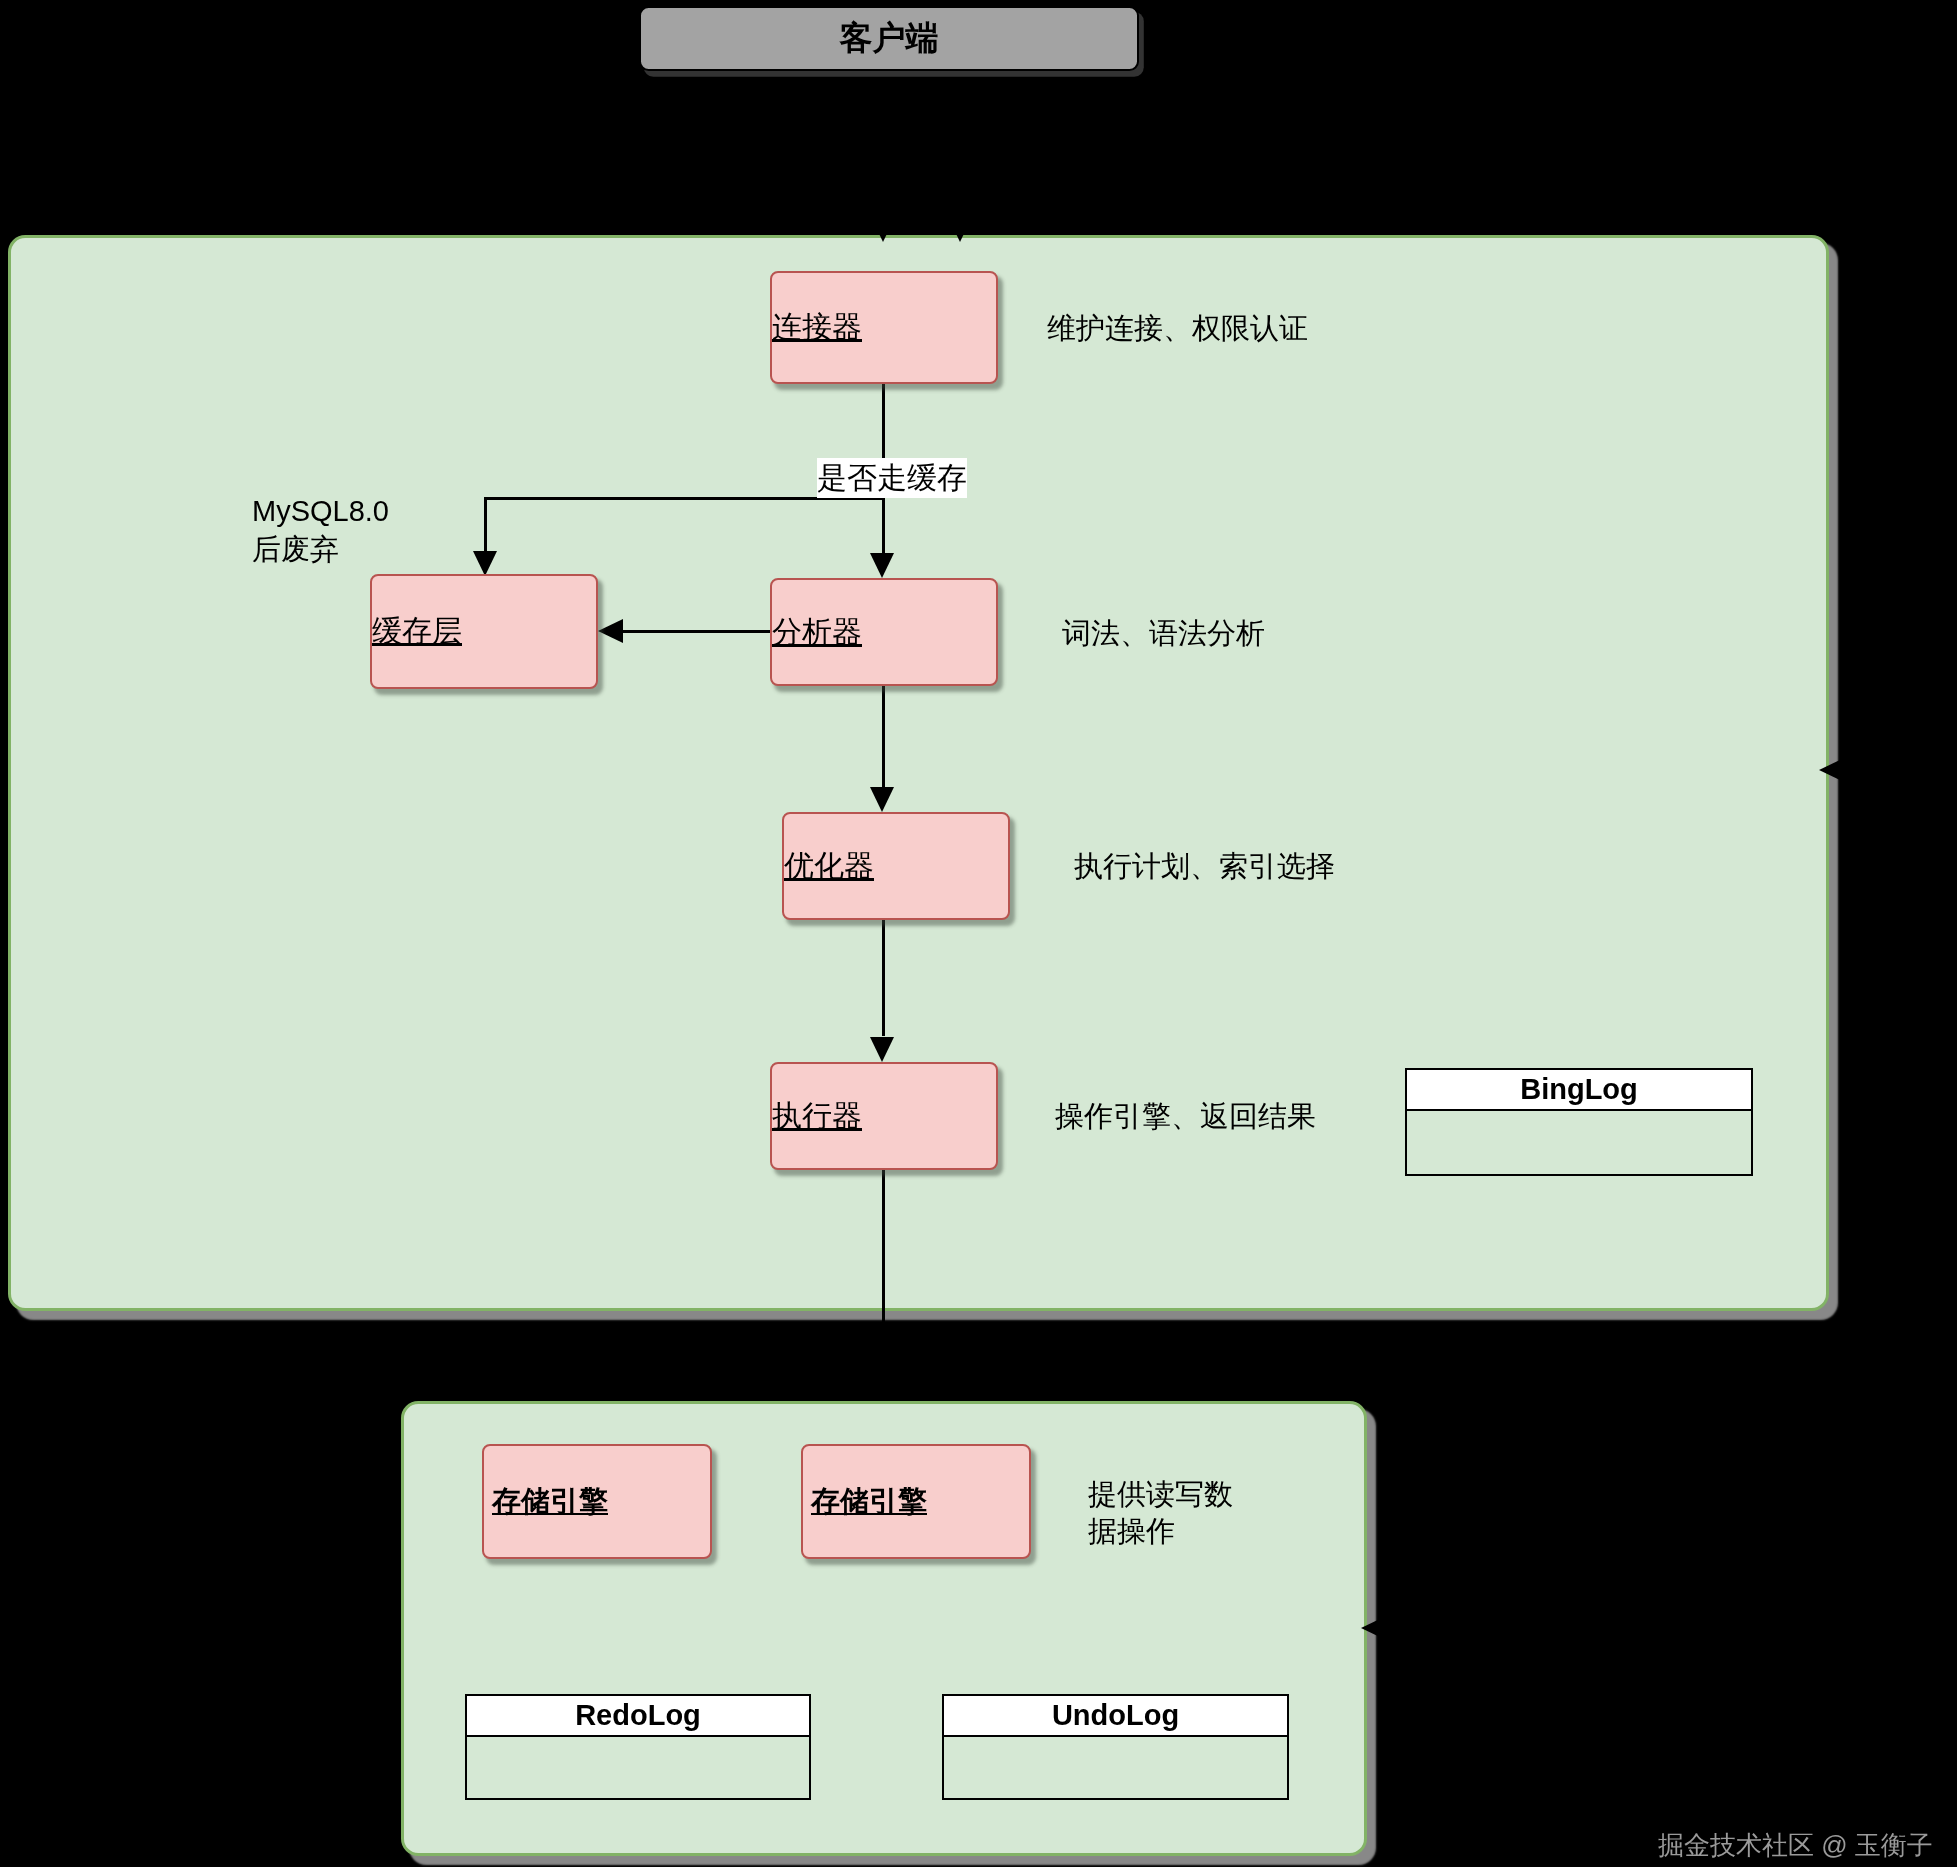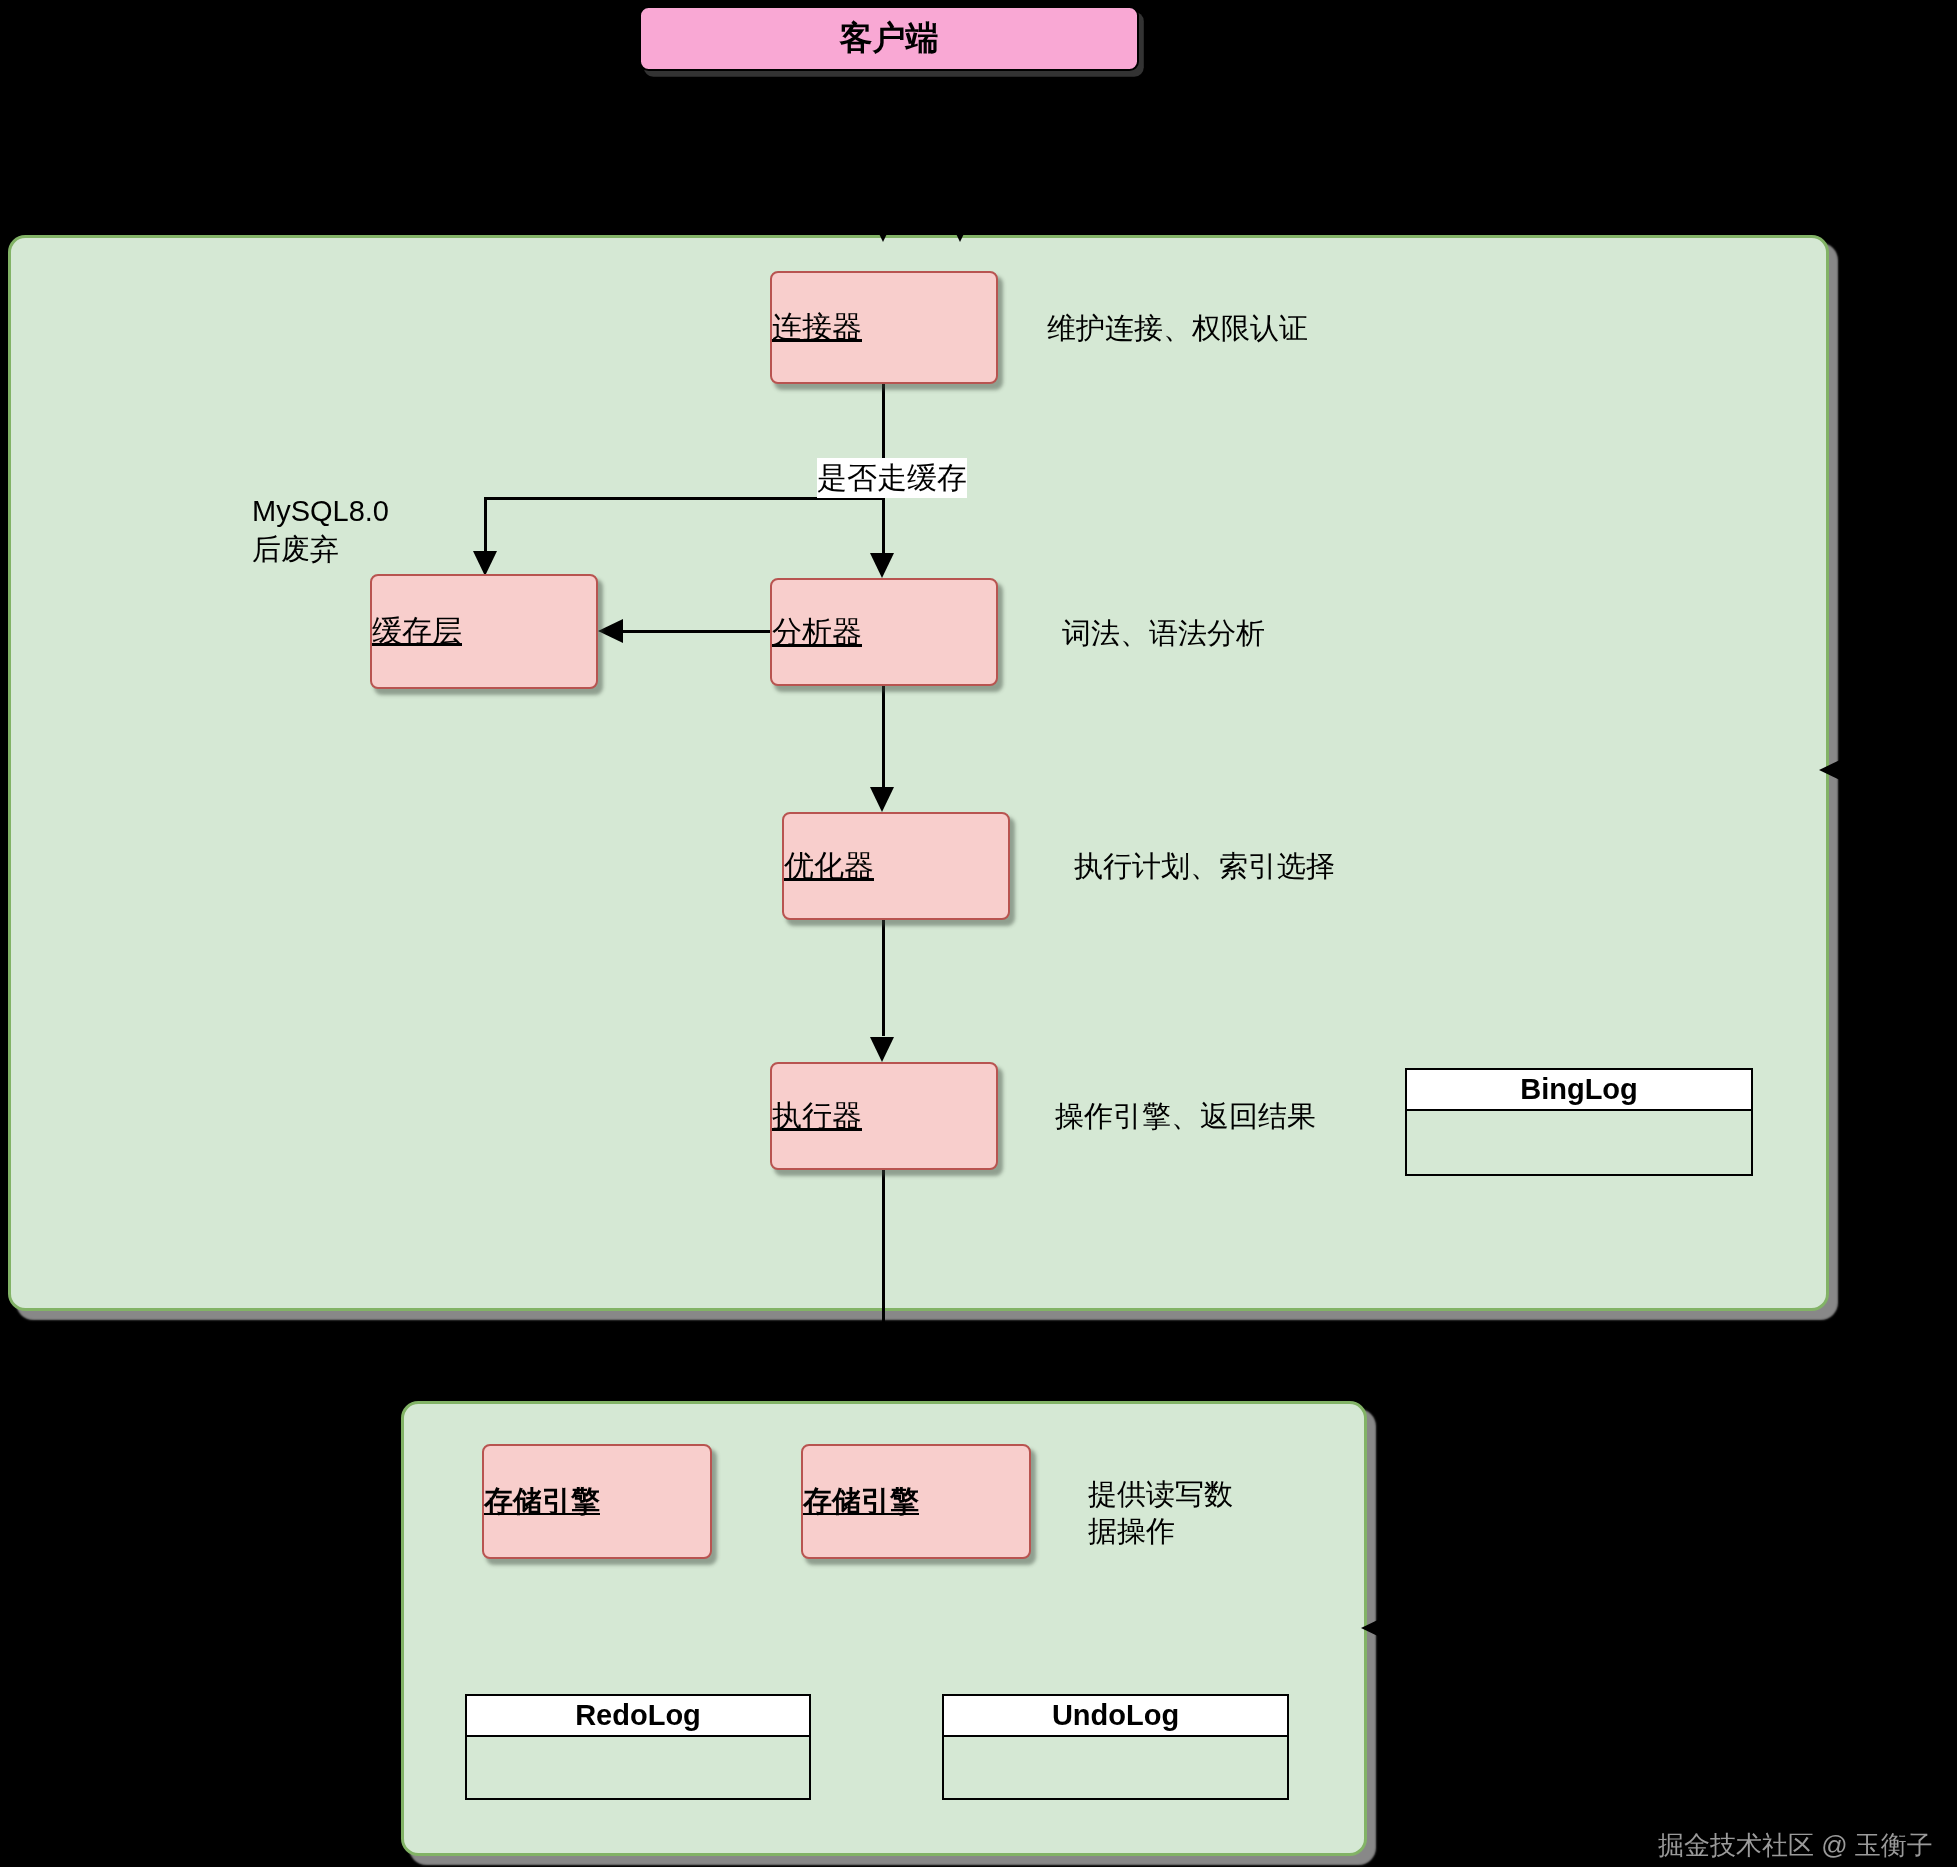--- a/index.html
+++ b/index.html
@@ -10,23 +10,23 @@
     position:absolute;background:#d5e8d4;border:3.8px solid #82b366;border-radius:17.3px;
     box-shadow:8.6px 8.6px 1.9px #888888;z-index:1;
   }
   .node{
     position:absolute;background:#f8cecc;border:2.9px solid #b85450;border-radius:8px;
     display:flex;align-items:center;
     font-size:30px;color:#000;z-index:3;
     box-shadow:4.8px 5.8px 3.8px rgba(60,70,60,.45);
     text-decoration:underline;
   }
-  .node.bold{font-weight:bold;font-size:29px;}
+  .node.bold{font-weight:bold;font-size:29px;padding-left:8px;}
   .white-box{
-    position:absolute;background:#f9a8d4;border:2.9px solid #000;border-radius:9.6px;
+    position:absolute;background:#a3a3a3;border:2.9px solid #000;border-radius:9.6px;
     display:flex;align-items:center;justify-content:center;
     font-size:33px;font-weight:bold;color:#000;z-index:3;
     box-shadow:4.8px 5.8px 0 #333333;
   }
   .note{
     position:absolute;font-size:29px;color:#000;z-index:4;white-space:nowrap;line-height:35px;
   }
   .note.center{white-space:normal;}
   .vline{position:absolute;width:2.9px;background:#000;z-index:2;}
   .hline{position:absolute;height:2.9px;background:#000;z-index:2;}

